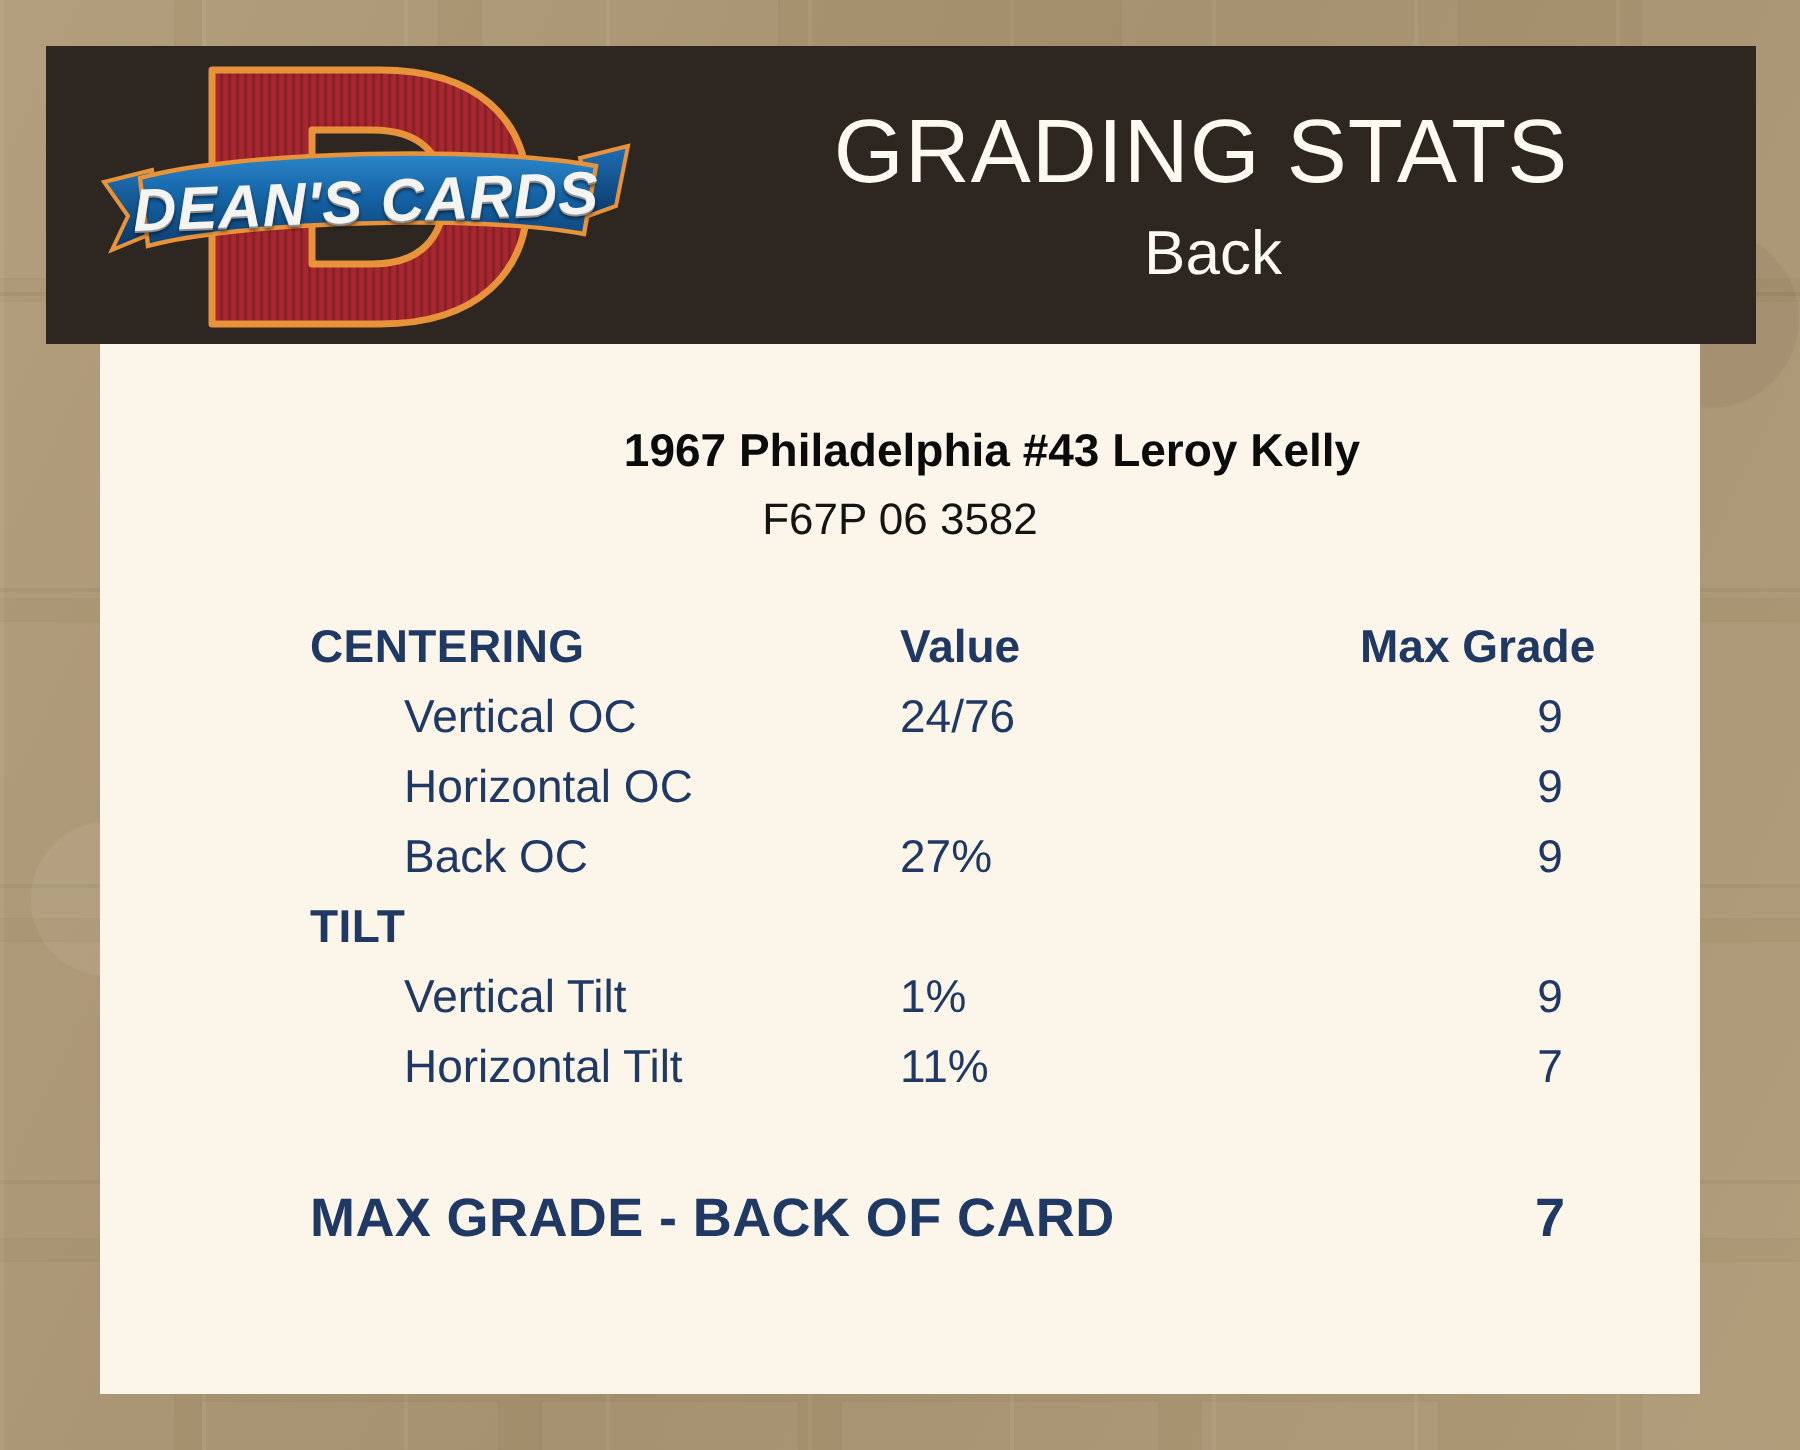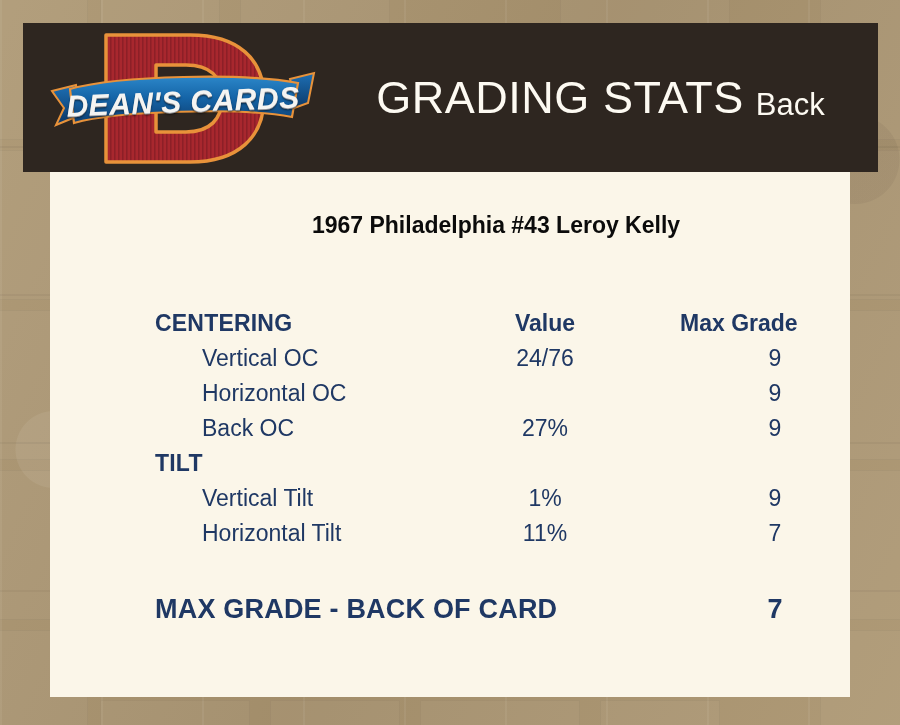--- a/index.html
+++ b/index.html
@@ -90,20 +90,21 @@
   }
 
   
   #header-titles {
     position: absolute;
     left: 300px;
     top: 0;
     width: 555px;
     height: 149px;
     display: flex;
+    flex-direction: column;
     align-items: center;
     justify-content: center;
   }
   #grading-title {
     color: #fdfaf2;
     font-size: 45px;
     line-height: 1.0;
     font-weight: normal;
     letter-spacing: 0.5px;
   }
@@ -176,21 +177,21 @@
   .section-head .col-label {
     font-weight: bold;
     font-size: 23px;
     letter-spacing: 0.2px;
   }
   .col-value {
     position: absolute;
     left: 400px;
     top: 0;
     width: 190px;
-    text-align: center;
+    text-align: left;
     font-size: 23px;
   }
   .col-grade {
     position: absolute;
     left: 630px;
     top: 0;
     width: 190px;
     text-align: center;
     font-size: 23px;
   }
@@ -296,20 +297,21 @@
 
     <div id="header-titles">
       <div id="grading-title">GRADING STATS</div>
       <div id="grading-subtitle">Back</div>
     </div>
   </div>
 
   <div id="panel">
 
     <div id="card-title">1967 Philadelphia #43 Leroy Kelly</div>
+    <div id="card-code">F67P 06 3582</div>
 
     <div id="stats">
 
       <div class="row head-row section-head">
         <div class="col-label">CENTERING</div>
         <div class="col-value">Value</div>
         <div class="col-grade">Max Grade</div>
       </div>
 
       <div class="row">

